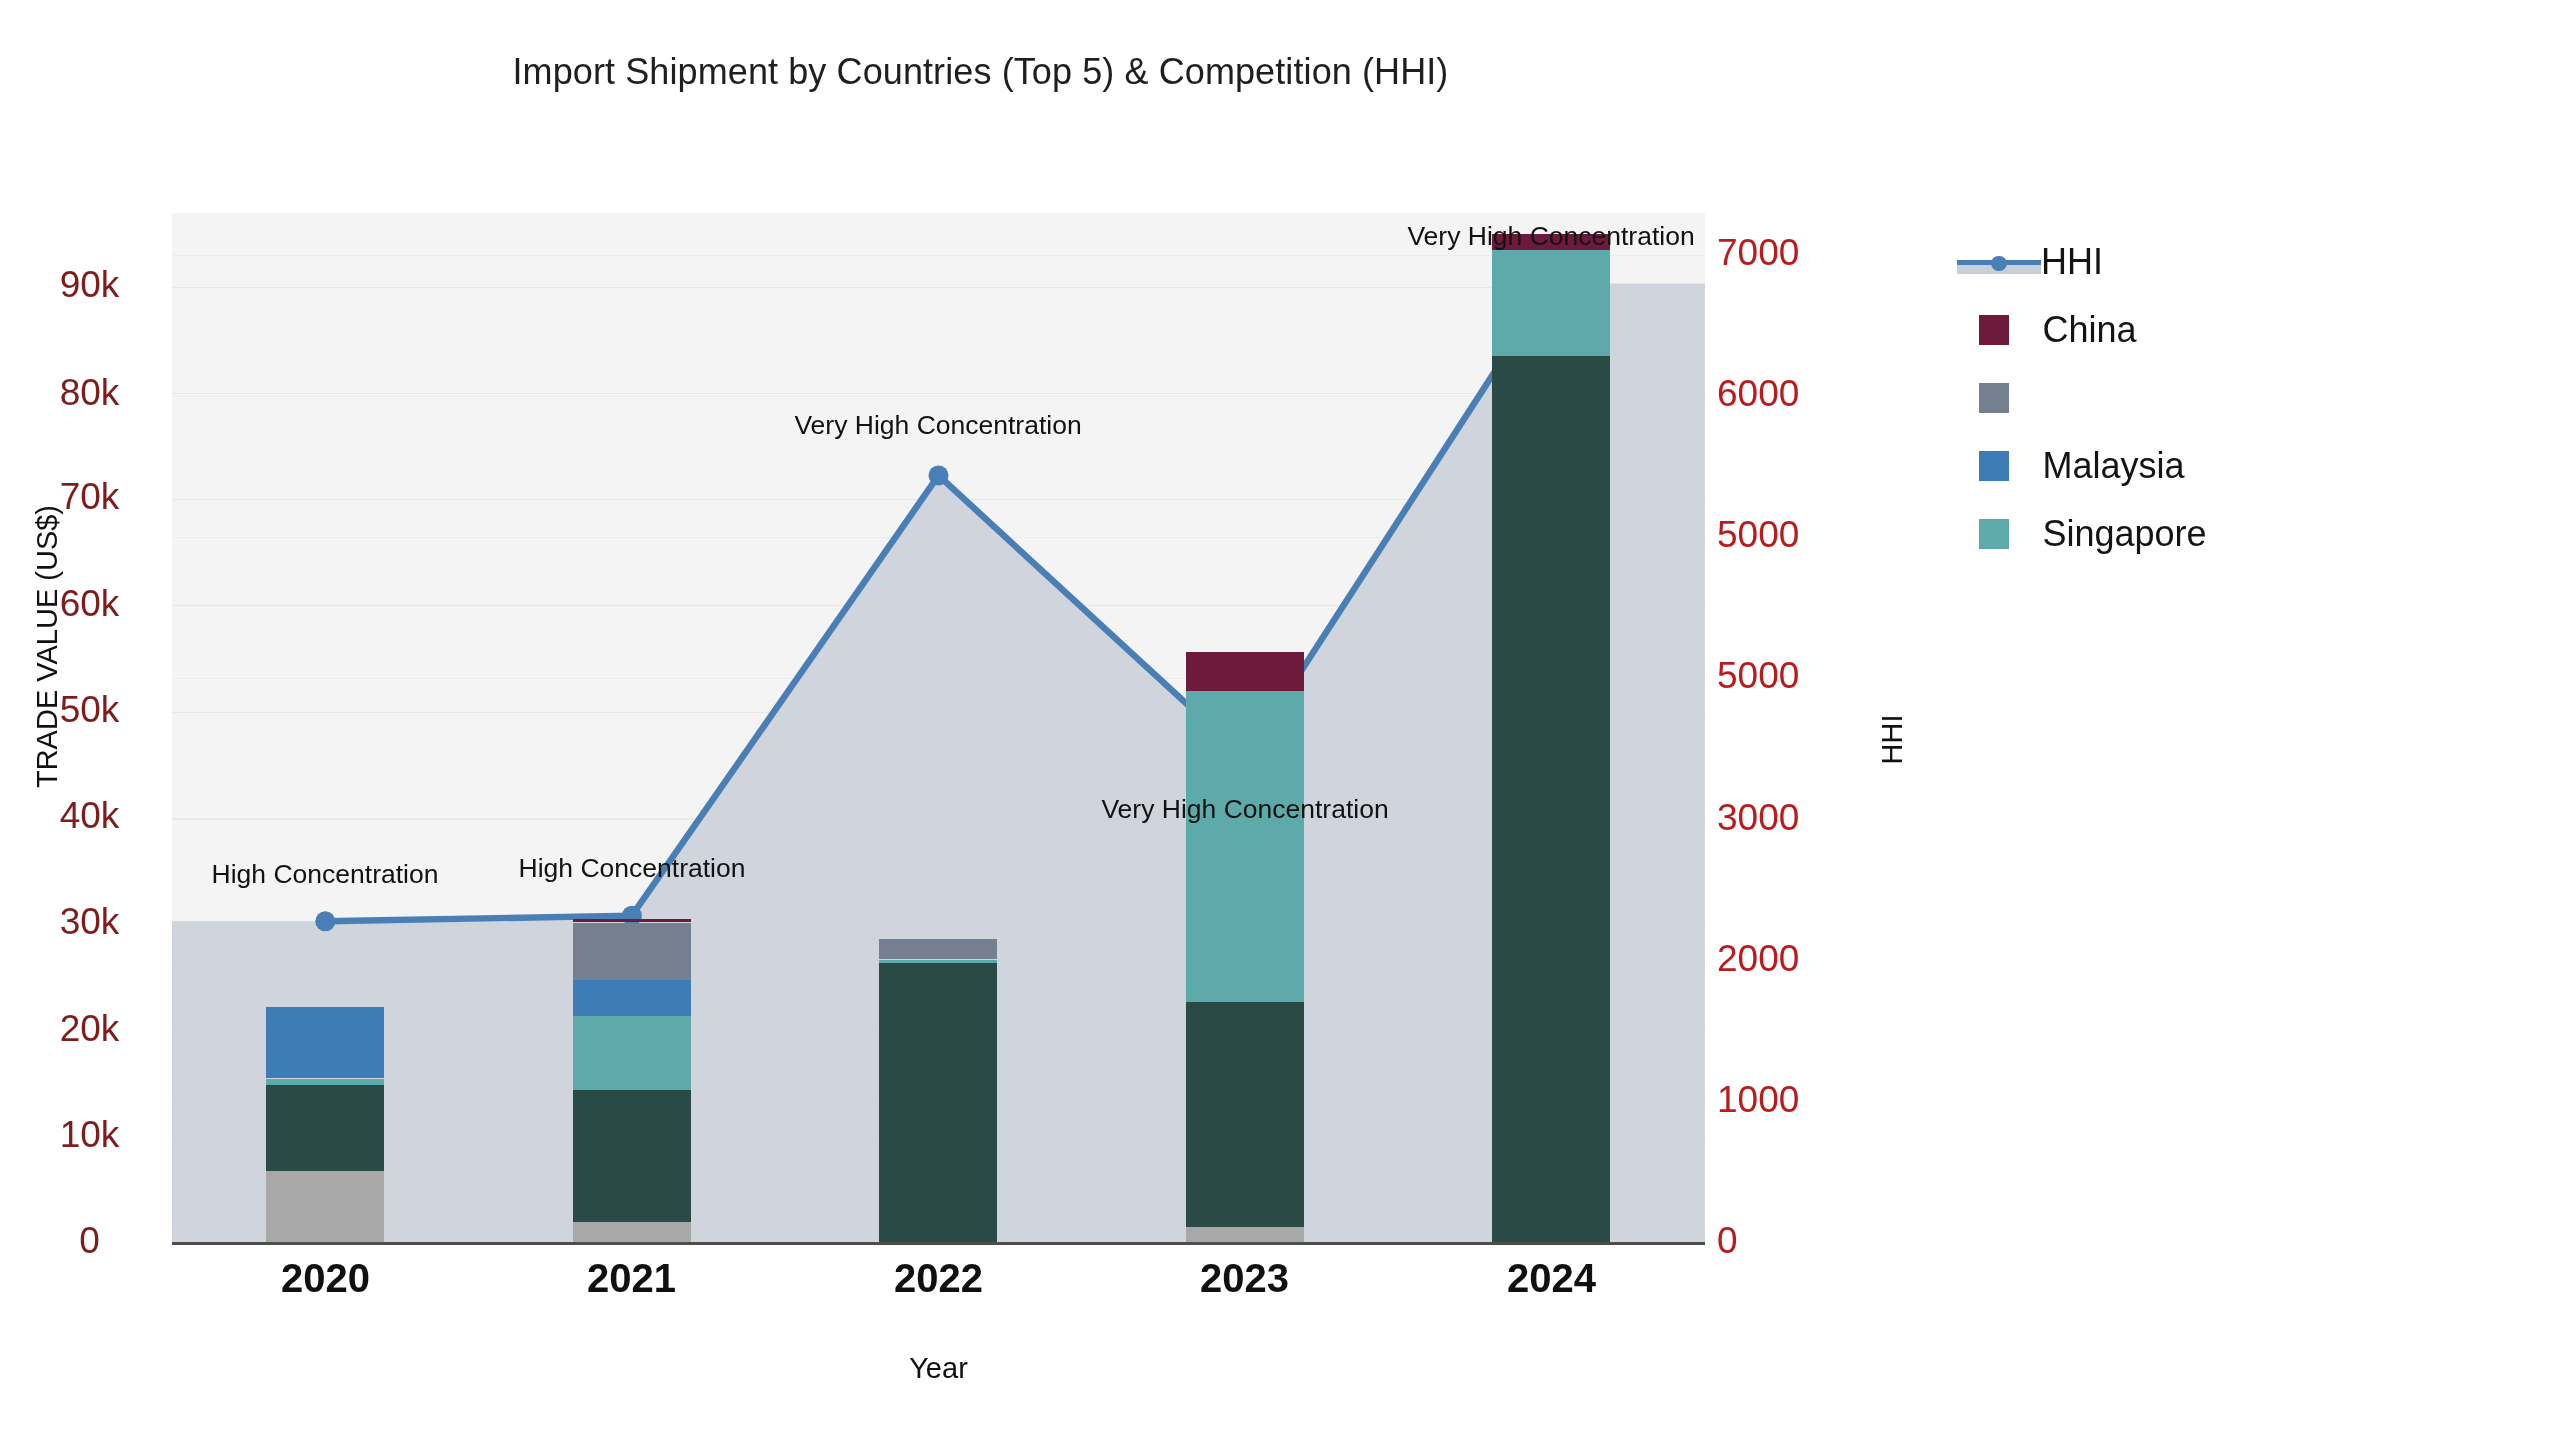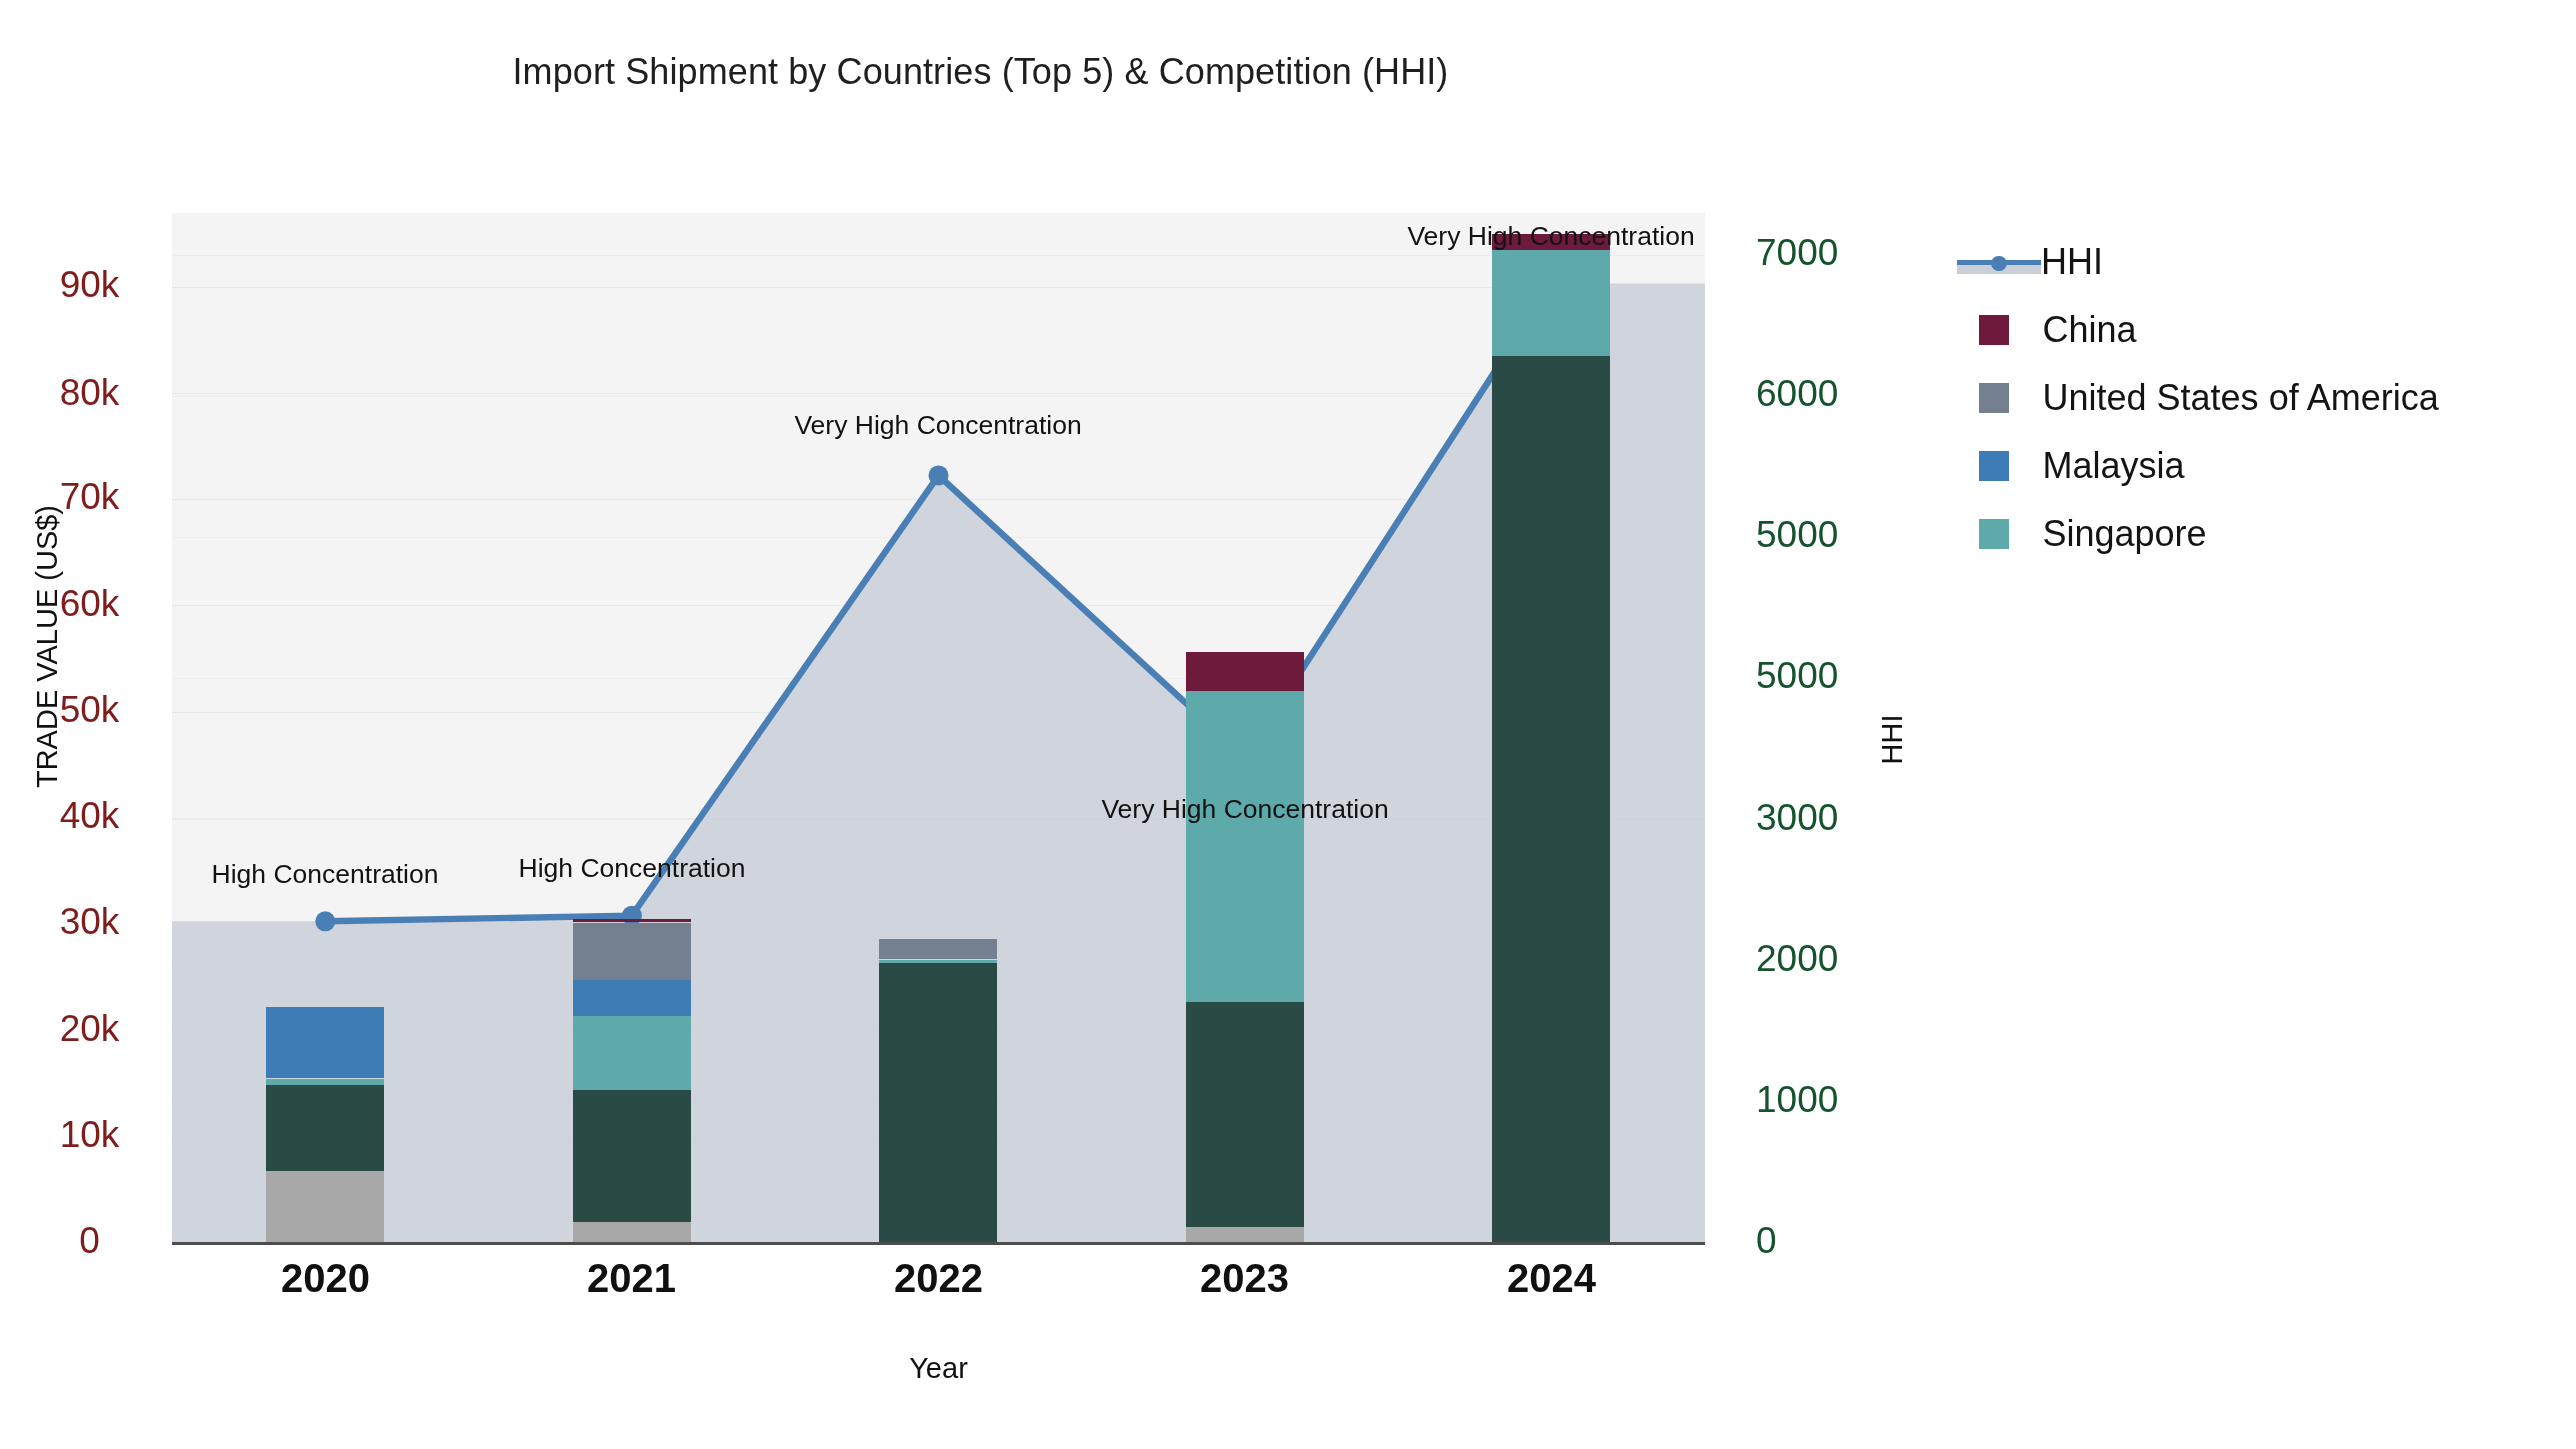--- a/index.html
+++ b/index.html
@@ -64,22 +64,22 @@
     text-align: center;
     font-size: 37px;
     color: #7f1d1d;
     left: 21.5px;
   }
   .ylab-right {
     position: absolute;
     width: 179px;
     text-align: left;
     font-size: 37px;
-    color: #14532d;
-    left: 1756px;
+    color: #b91c1c;
+    left: 1717px;
   }
 
   #ylabel-left {
     position: absolute;
     left: -175px;
     top: 630px;
     width: 444px;
     text-align: center;
     font-size: 29px;
     transform: rotate(-90deg);
@@ -322,21 +322,20 @@
         <span class="dot"></span>
       </span>
       <span class="legend-label">HHI</span>
     </div>
     <div class="legend-row">
       <span class="legend-swatch" style="background: rgb(109, 26, 60);"></span>
       <span class="legend-label">China</span>
     </div>
     <div class="legend-row">
       <span class="legend-swatch" style="background: rgb(116, 128, 143);"></span>
-      <span class="legend-label">United States of America</span>
     </div>
     <div class="legend-row">
       <span class="legend-swatch" style="background: rgb(61, 124, 181);"></span>
       <span class="legend-label">Malaysia</span>
     </div>
     <div class="legend-row">
       <span class="legend-swatch" style="background: rgb(94, 170, 171);"></span>
       <span class="legend-label">Singapore</span>
     </div>
   </div>

